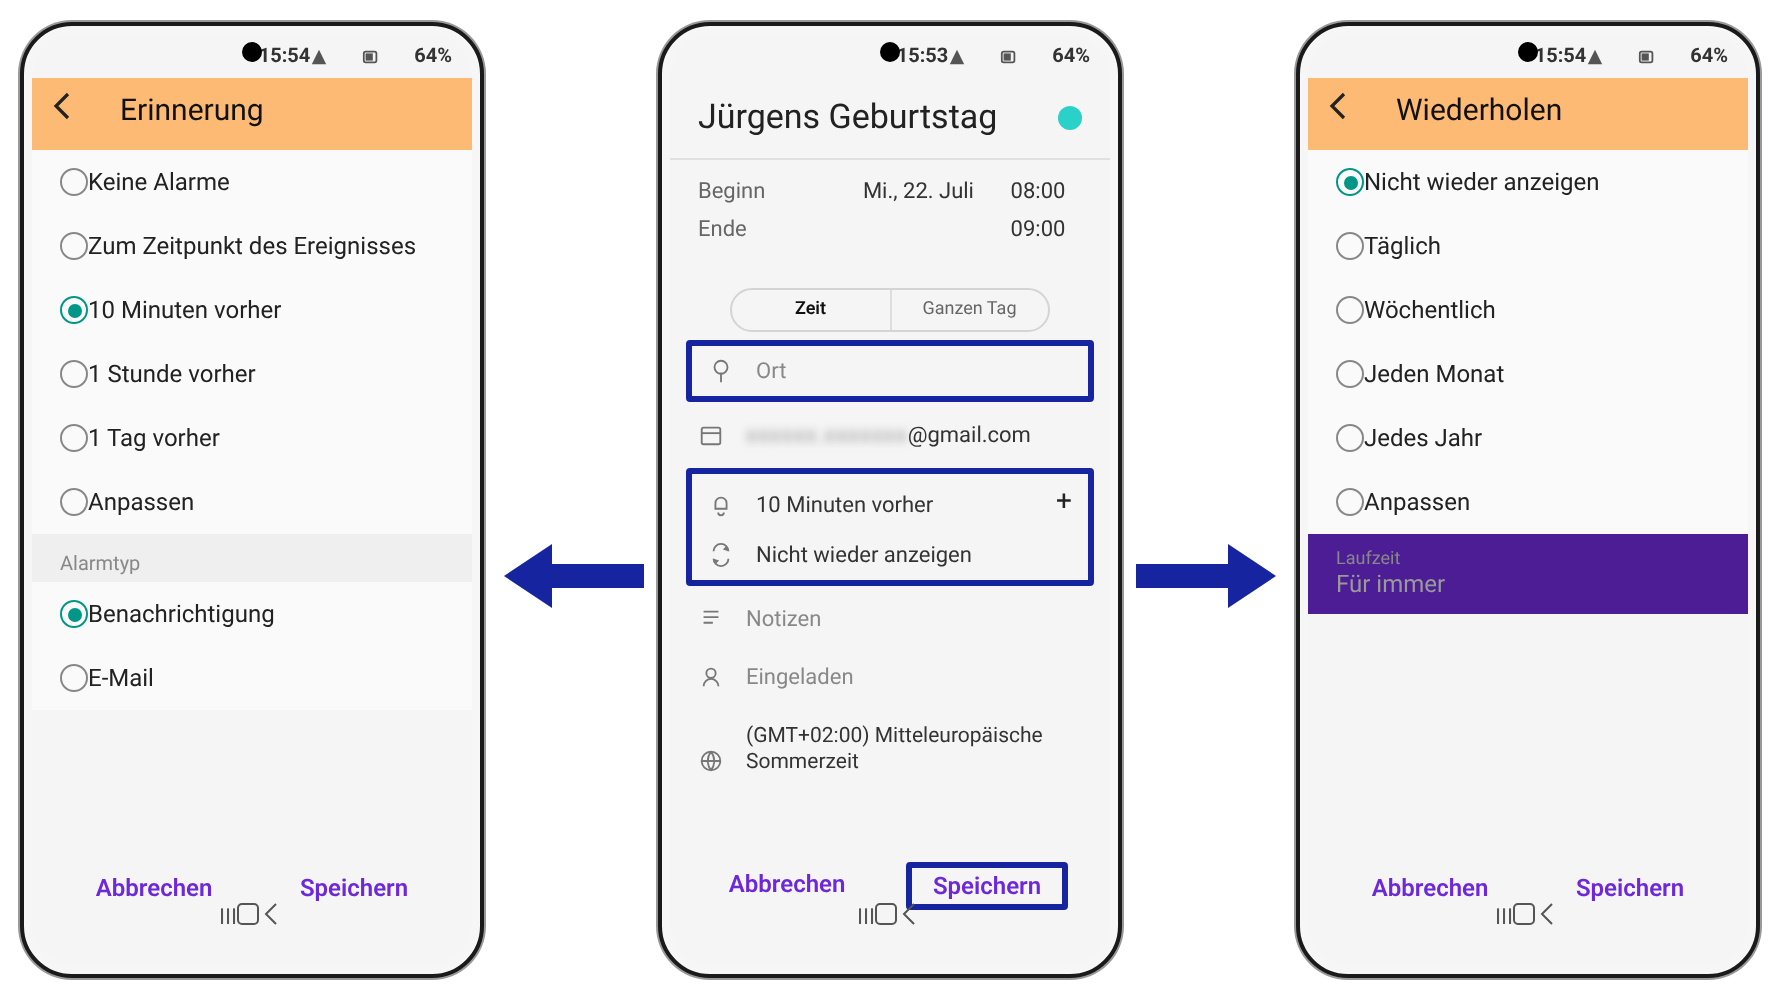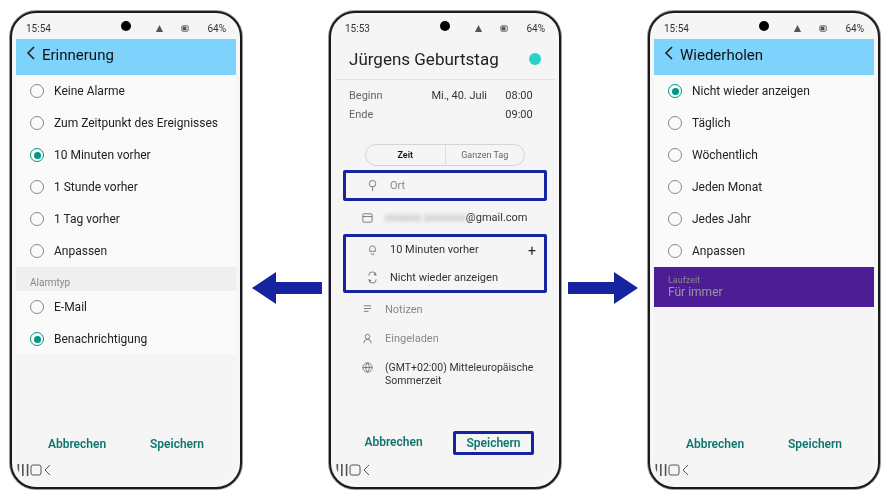--- a/index.html
+++ b/index.html
@@ -35,65 +35,65 @@
     border-radius: 22px;
     background: #f5f5f5;
     overflow: hidden;
   }
 
   
   .statusbar {
     height: 22px;
     display: flex;
     align-items: center;
-    justify-content: space-between;
+    justify-content: flex-end;
     padding: 0 10px;
     font-size: 10px;
     color: #333;
     background: #f5f5f5;
+    font-weight: bold;
   }
   .camera-notch {
     position: absolute;
     left: 50%; top: 8px;
     width: 10px; height: 10px;
     margin-left: -5px;
     background: #000;
     border-radius: 50%;
     z-index: 5;
   }
   .status-right { display:flex; gap:17px; align-items:center; }
   .status-right svg { width:9px; height:9px; }
 
   
   .header {
     display:flex; align-items:center;
     padding: 6px 10px 10px 8px;
-    gap: 2px;
-    background:#7dd3fc;
+    gap: 20px;
+    background:#fdba74;
   }
   .header .back svg { width:16px; height:16px; }
   .header-title { font-size:15px; color:#111; }
 
   
   .event-header {
     padding: 10px 14px 4px 14px;
     display:flex; align-items:center; justify-content:space-between;
   }
   .event-title { font-size: 17px; font-weight:400; color:#222; }
   .color-dot {
     width:12px; height:12px; border-radius:50%;
     background:#2ad1c9;
   }
   .hr { height:1px; background:#e0e0e0; margin:6px 0 2px; }
 
   
   .list { background:#fafafa; }
   .radio-row {
     display:flex; align-items:center;
-    gap:10px;
     padding: 9px 14px;
     font-size: 12px;
     color:#222;
   }
   .radio {
     width:14px; height:14px; border-radius:50%;
     border:1.5px solid #888;
     position:relative;
     flex:0 0 14px;
   }
@@ -121,23 +121,23 @@
     width: 160px; height:22px;
     border:1px solid #d4d4d4; border-radius:11px;
     display:flex; font-size:9px; color:#666;
     overflow:hidden;
   }
   .seg div { flex:1; display:flex; align-items:center; justify-content:center; }
   .seg .active { color:#111; font-weight:600; }
   .seg .divider { width:1px; background:#ddd; flex:0 0 1px; }
 
   .icon-row {
-    display:flex; align-items:flex-start; gap:10px;
+    display:flex; align-items:flex-end; gap:10px;
     padding: 8px 14px;
-    font-size:11px; color:#333;margin-left:12px;
+    font-size:11px; color:#333;
   }
   .icon-row .ico { width:14px; flex:0 0 14px; display:flex; }
   .icon-row .ico svg { width:13px; height:13px; }
   .icon-row .plus { margin-left:auto; font-size:14px; color:#222; }
 
   .highlight-box {
     border: 3px solid #16259f;
     margin: 2px 8px;
     border-radius:2px;
   }
@@ -148,31 +148,31 @@
     color:#999;
     letter-spacing:.5px;
   }
 
   
   .bottombar {
     position:absolute; left:0; right:0; bottom:22px;
     display:flex; justify-content:space-around;
     padding: 6px 10px;
     font-size:12px; font-weight:600;
-    color:#0f766e;
+    color:#6d28d9;
   }
   .bottombar .btn { padding:4px 8px; }
   .btn-box { border:3px solid #16259f; padding:2px 10px !important; border-radius:2px; }
 
   
   .navbar {
-    position:absolute; left:0; right:0; bottom:4px;
+    position:absolute; left:0; right:0; bottom:16px;
     height:18px;
-    display:flex; justify-content:flex-start; align-items:center;
-    color:#555; font-size:17px;
+    display:flex; justify-content:center; align-items:center;
+    color:#555; font-size:11px;
   }
   .navbar svg { width:12px; height:12px; }
 
   
   .runtime { padding: 8px 14px; background:#4c1d95; }
   .runtime .lab { font-size:9px; color:#888; }
   .runtime .val { font-size:12px; color:#999; margin-top:0; }
 
   
   .arrow {
@@ -239,26 +239,26 @@
           </div>
         <div class="radio-row">
             <span class="radio"></span>
             <span>Anpassen</span>
           </div>
       </div>
 
       <div class="section-label">Alarmtyp</div>
       <div class="list">
         <div class="radio-row">
-            <span class="radio"></span>
-            <span>E-Mail</span>
-          </div>
-        <div class="radio-row">
             <span class="radio selected"></span>
             <span>Benachrichtigung</span>
+          </div>
+        <div class="radio-row">
+            <span class="radio"></span>
+            <span>E-Mail</span>
           </div>
       </div>
 
       <div class="bottombar">
         <span class="btn">Abbrechen</span>
         <span class="btn">Speichern</span>
       </div>
       <div class="navbar">
         <span>III</span>
         <span><svg viewBox="0 0 12 12">
@@ -290,21 +290,21 @@
 
       <div class="event-header">
         <span class="event-title">Jürgens Geburtstag</span>
         <span class="color-dot"></span>
       </div>
       <div class="hr"></div>
 
       <div class="kv">
         <div class="kv-row">
           <span class="lab">Beginn</span>
-          <span class="date">Mi., 40. Juli</span>
+          <span class="date">Mi., 22. Juli</span>
           <span class="time">08:00</span>
         </div>
         <div class="kv-row">
           <span class="lab">Ende</span>
           <span class="date"></span>
           <span class="time">09:00</span>
         </div>
       </div>
 
       <div class="seg">

